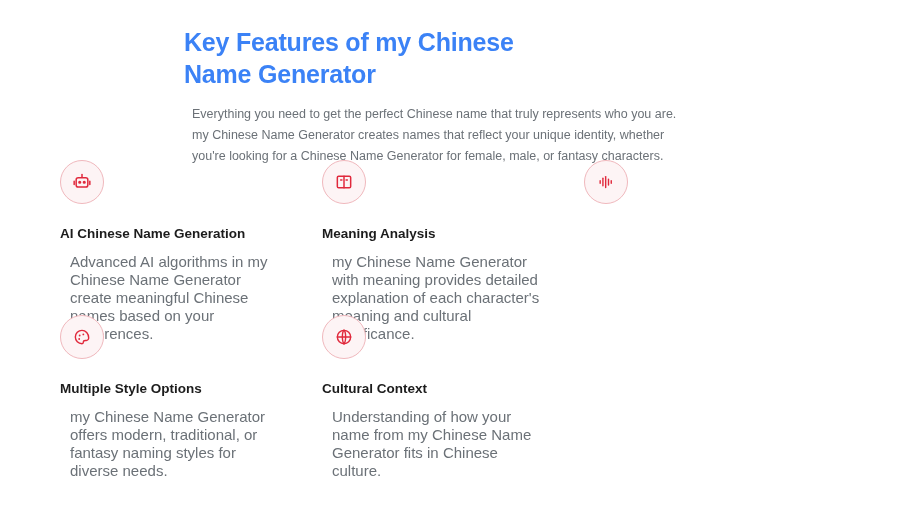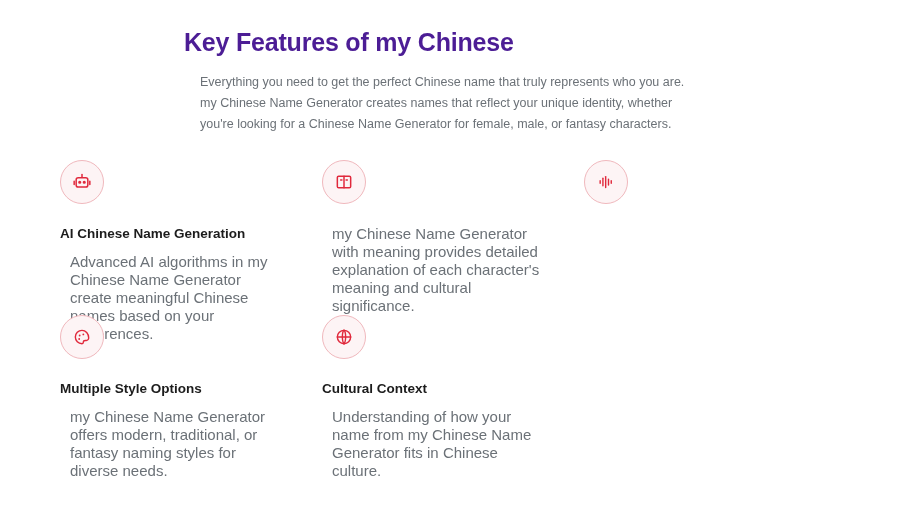--- a/index.html
+++ b/index.html
@@ -24,27 +24,27 @@
   .header {
     position: absolute;
     left: 184px;
     top: 26px;
     width: 560px;
   }
   .heading {
     font-size: 25px;
     line-height: 32px;
     font-weight: bold;
-    color: #4c1d95;
+    color: #3b82f6;
     letter-spacing: -0.2px;
     margin: 0;
     max-width: 360px;
   }
   .subtext {
-    margin: 14px 0 0 16px;
+    margin: 14px 0 0 8px;
     font-size: 12.5px;
     line-height: 21px;
     color: #6b7177;
     max-width: 500px;
   }
   .grid {
     position: absolute;
     left: 0;
     top: 160px;
     width: 756px;
@@ -85,21 +85,21 @@
   }
   
   .col-1 { padding-left: 0px; }
 </style>
 </head>
 <body>
 
 <div class="page">
 
   <div class="header">
-    <h2 class="heading"><span>Key Features of my Chinese</span><br></h2>
+    <h2 class="heading"><span>Key Features of my Chinese</span><br><span>Name Generator</span></h2>
     <p class="subtext">Everything you need to get the perfect Chinese name that truly represents who you are. my Chinese Name Generator creates names that reflect your unique identity, whether you're looking for a Chinese Name Generator for female, male, or fantasy characters.</p>
   </div>
 
   <div class="grid">
 
     <div class="spacer"></div>
 
     <div class="card col-1">
       <div class="icon-circle">
         <svg width="20" height="20" viewBox="0 0 24 24" fill="none" stroke="#e0293c" stroke-width="1.8" stroke-linecap="round" stroke-linejoin="round">
@@ -115,20 +115,21 @@
     </div>
 
     <div class="card">
       <div class="icon-circle">
         <svg width="20" height="20" viewBox="0 0 24 24" fill="none" stroke="#e0293c" stroke-width="1.8" stroke-linecap="round" stroke-linejoin="round">
           <rect x="4" y="5" width="16" height="14" rx="1.6"></rect>
           <path d="M12 5v14"></path>
           <path d="M8 9.5h1.5M14.5 9.5H16"></path>
         </svg>
       </div>
+      <h3 class="card-title">Meaning Analysis</h3>
       <p class="card-desc">my Chinese Name Generator with meaning provides detailed explanation of each character's meaning and cultural significance.</p>
     </div>
 
     <div class="card">
       <div class="icon-circle">
         <svg width="20" height="20" viewBox="0 0 24 24" fill="none" stroke="#e0293c" stroke-width="1.7" stroke-linecap="round">
           <path d="M5 10.5v3"></path>
           <path d="M8.3 7.5v9"></path>
           <path d="M11.6 5.5v13"></path>
           <path d="M15 8.5v7"></path>

